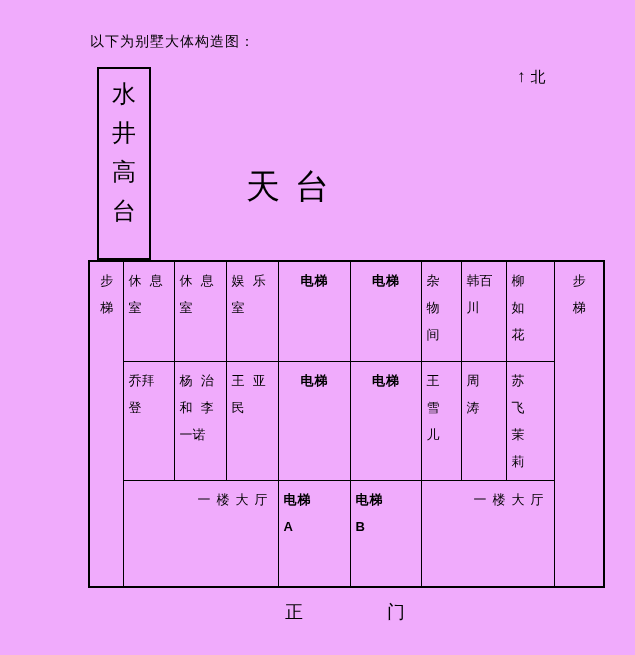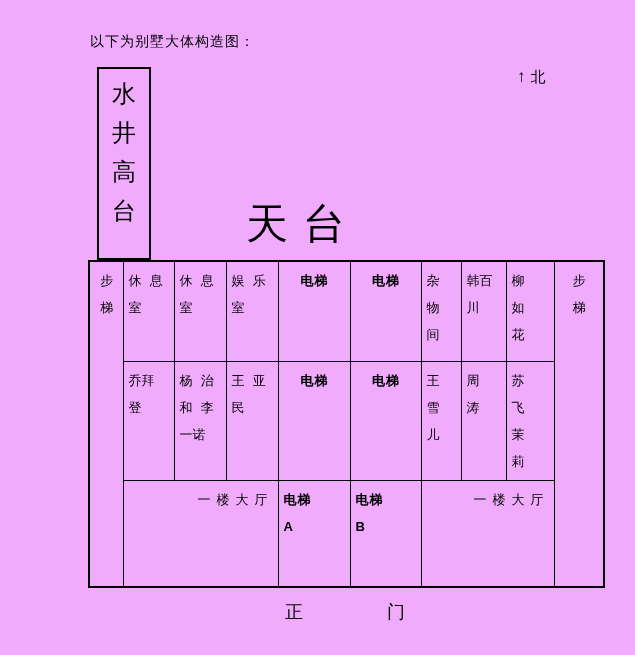--- a/index.html
+++ b/index.html
@@ -24,22 +24,22 @@
     position:absolute;left:97px;top:67px;
     width:54px;height:193px;
     border:2px solid #000;
     box-sizing:border-box;
     text-align:center;
     font-size:24px;line-height:39px;
     padding-top:6px;
     white-space:pre-line;
   }
   .rooftop{
-    position:absolute;left:246px;top:196px;
-    font-size:42px;letter-spacing:15px;
+    position:absolute;left:246px;top:164px;
+    font-size:34px;letter-spacing:15px;
   }
   table.floor{
     position:absolute;left:88px;top:260px;
     border-collapse:collapse;
     table-layout:fixed;
     width:515px;
     border:2px solid #000;
   }
   table.floor td{
     border:1px solid #000;

